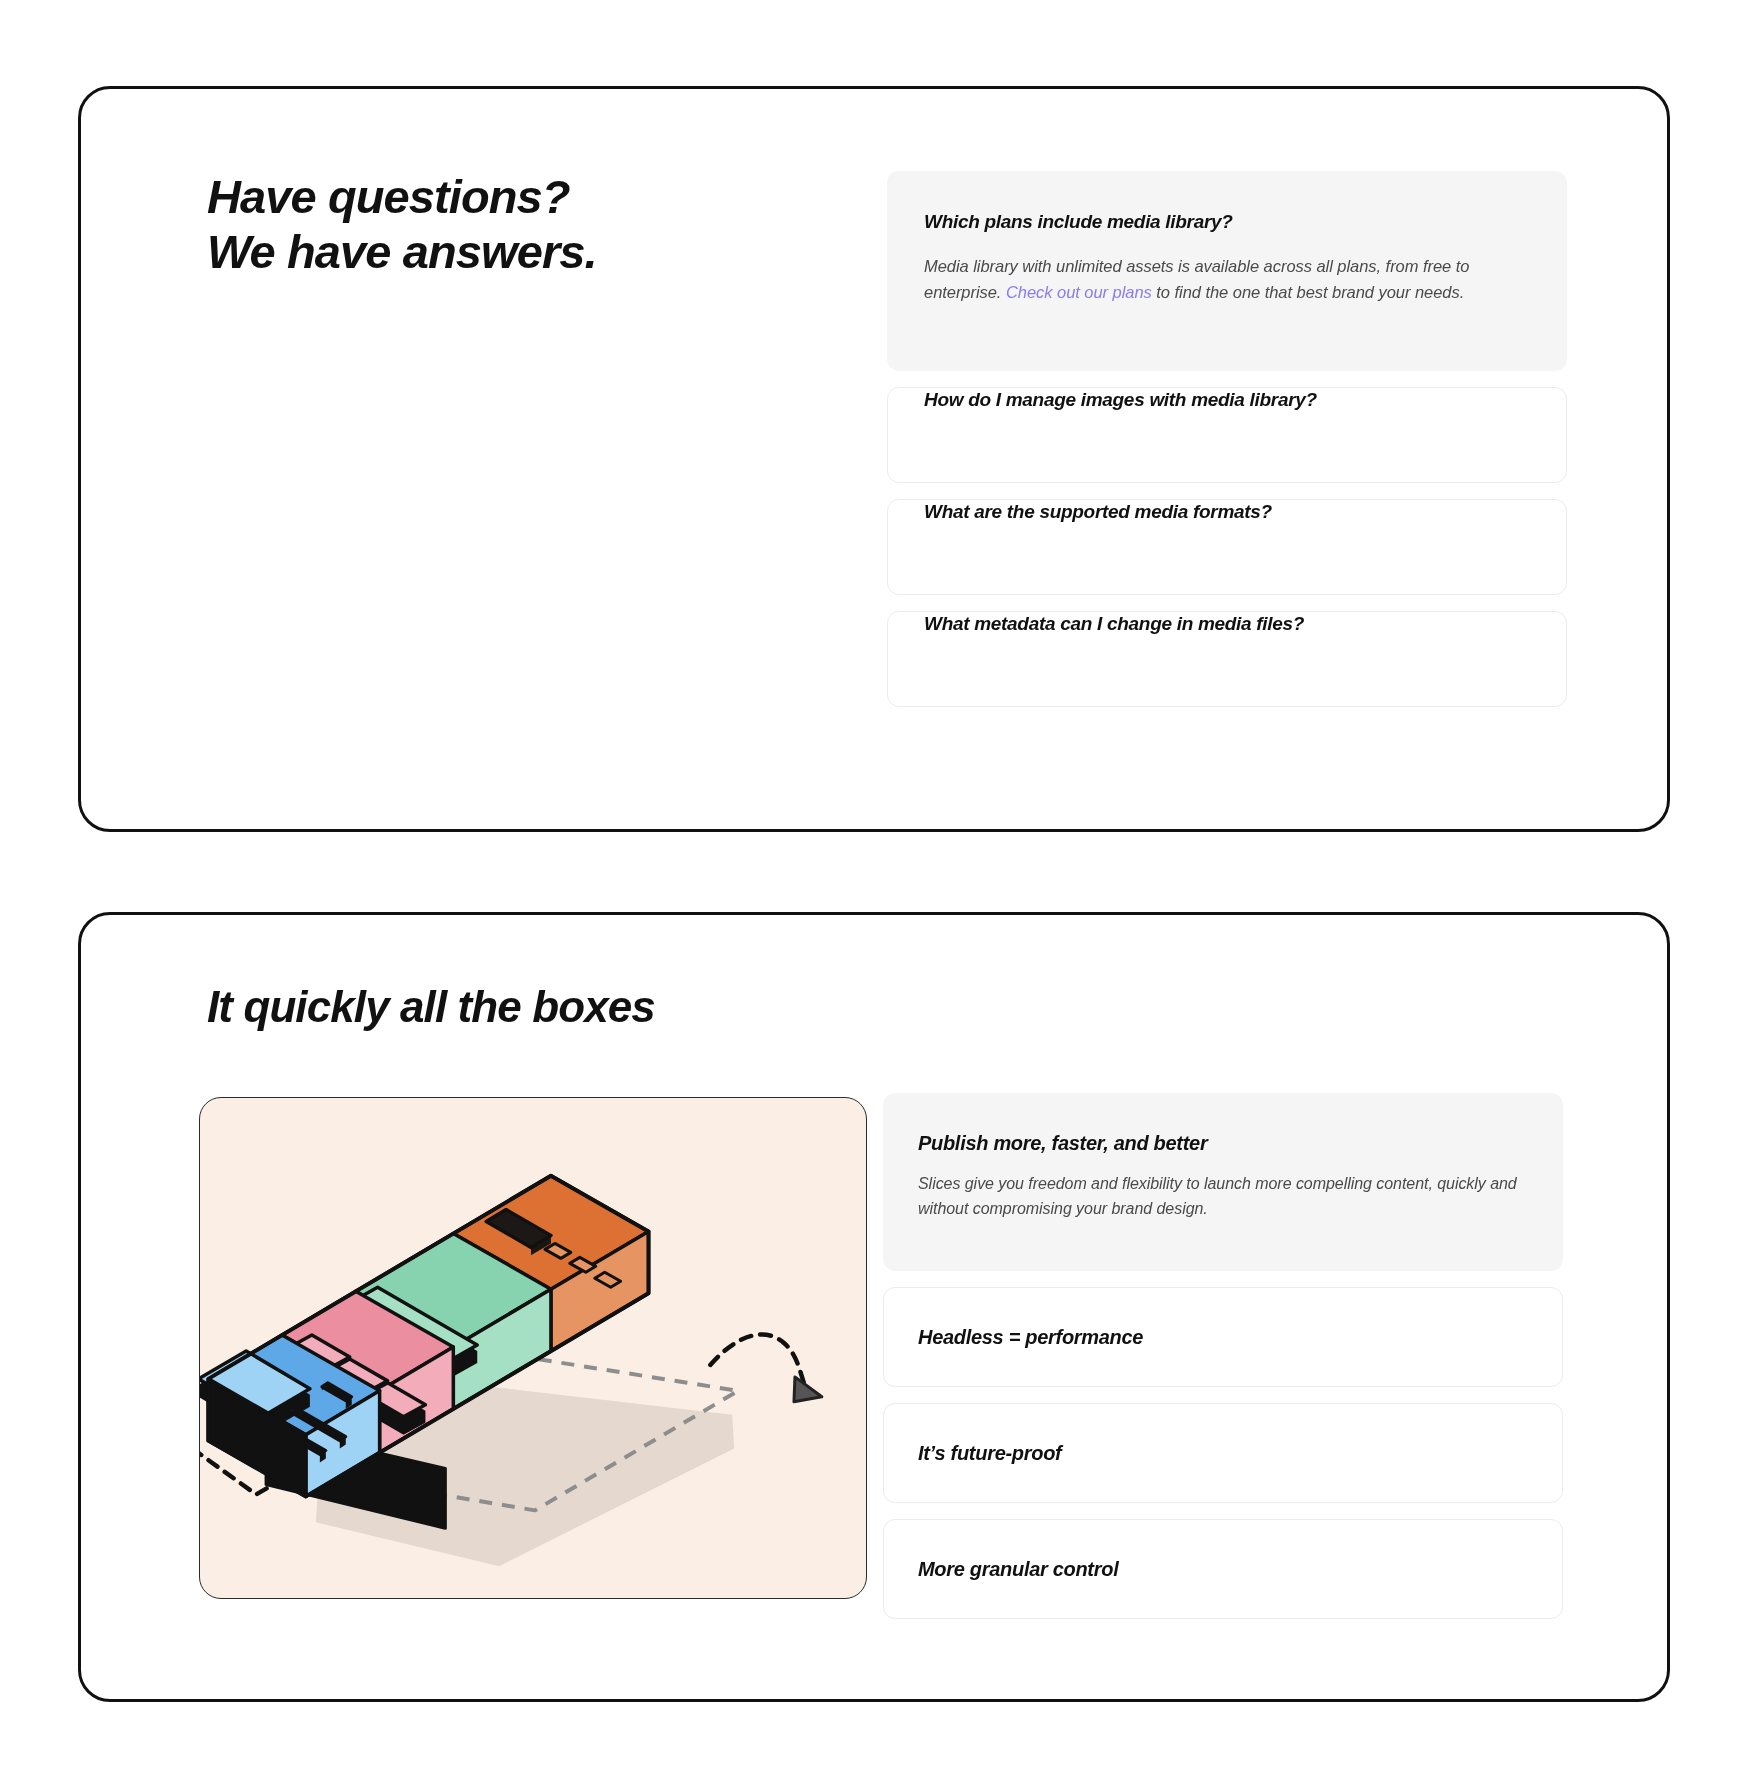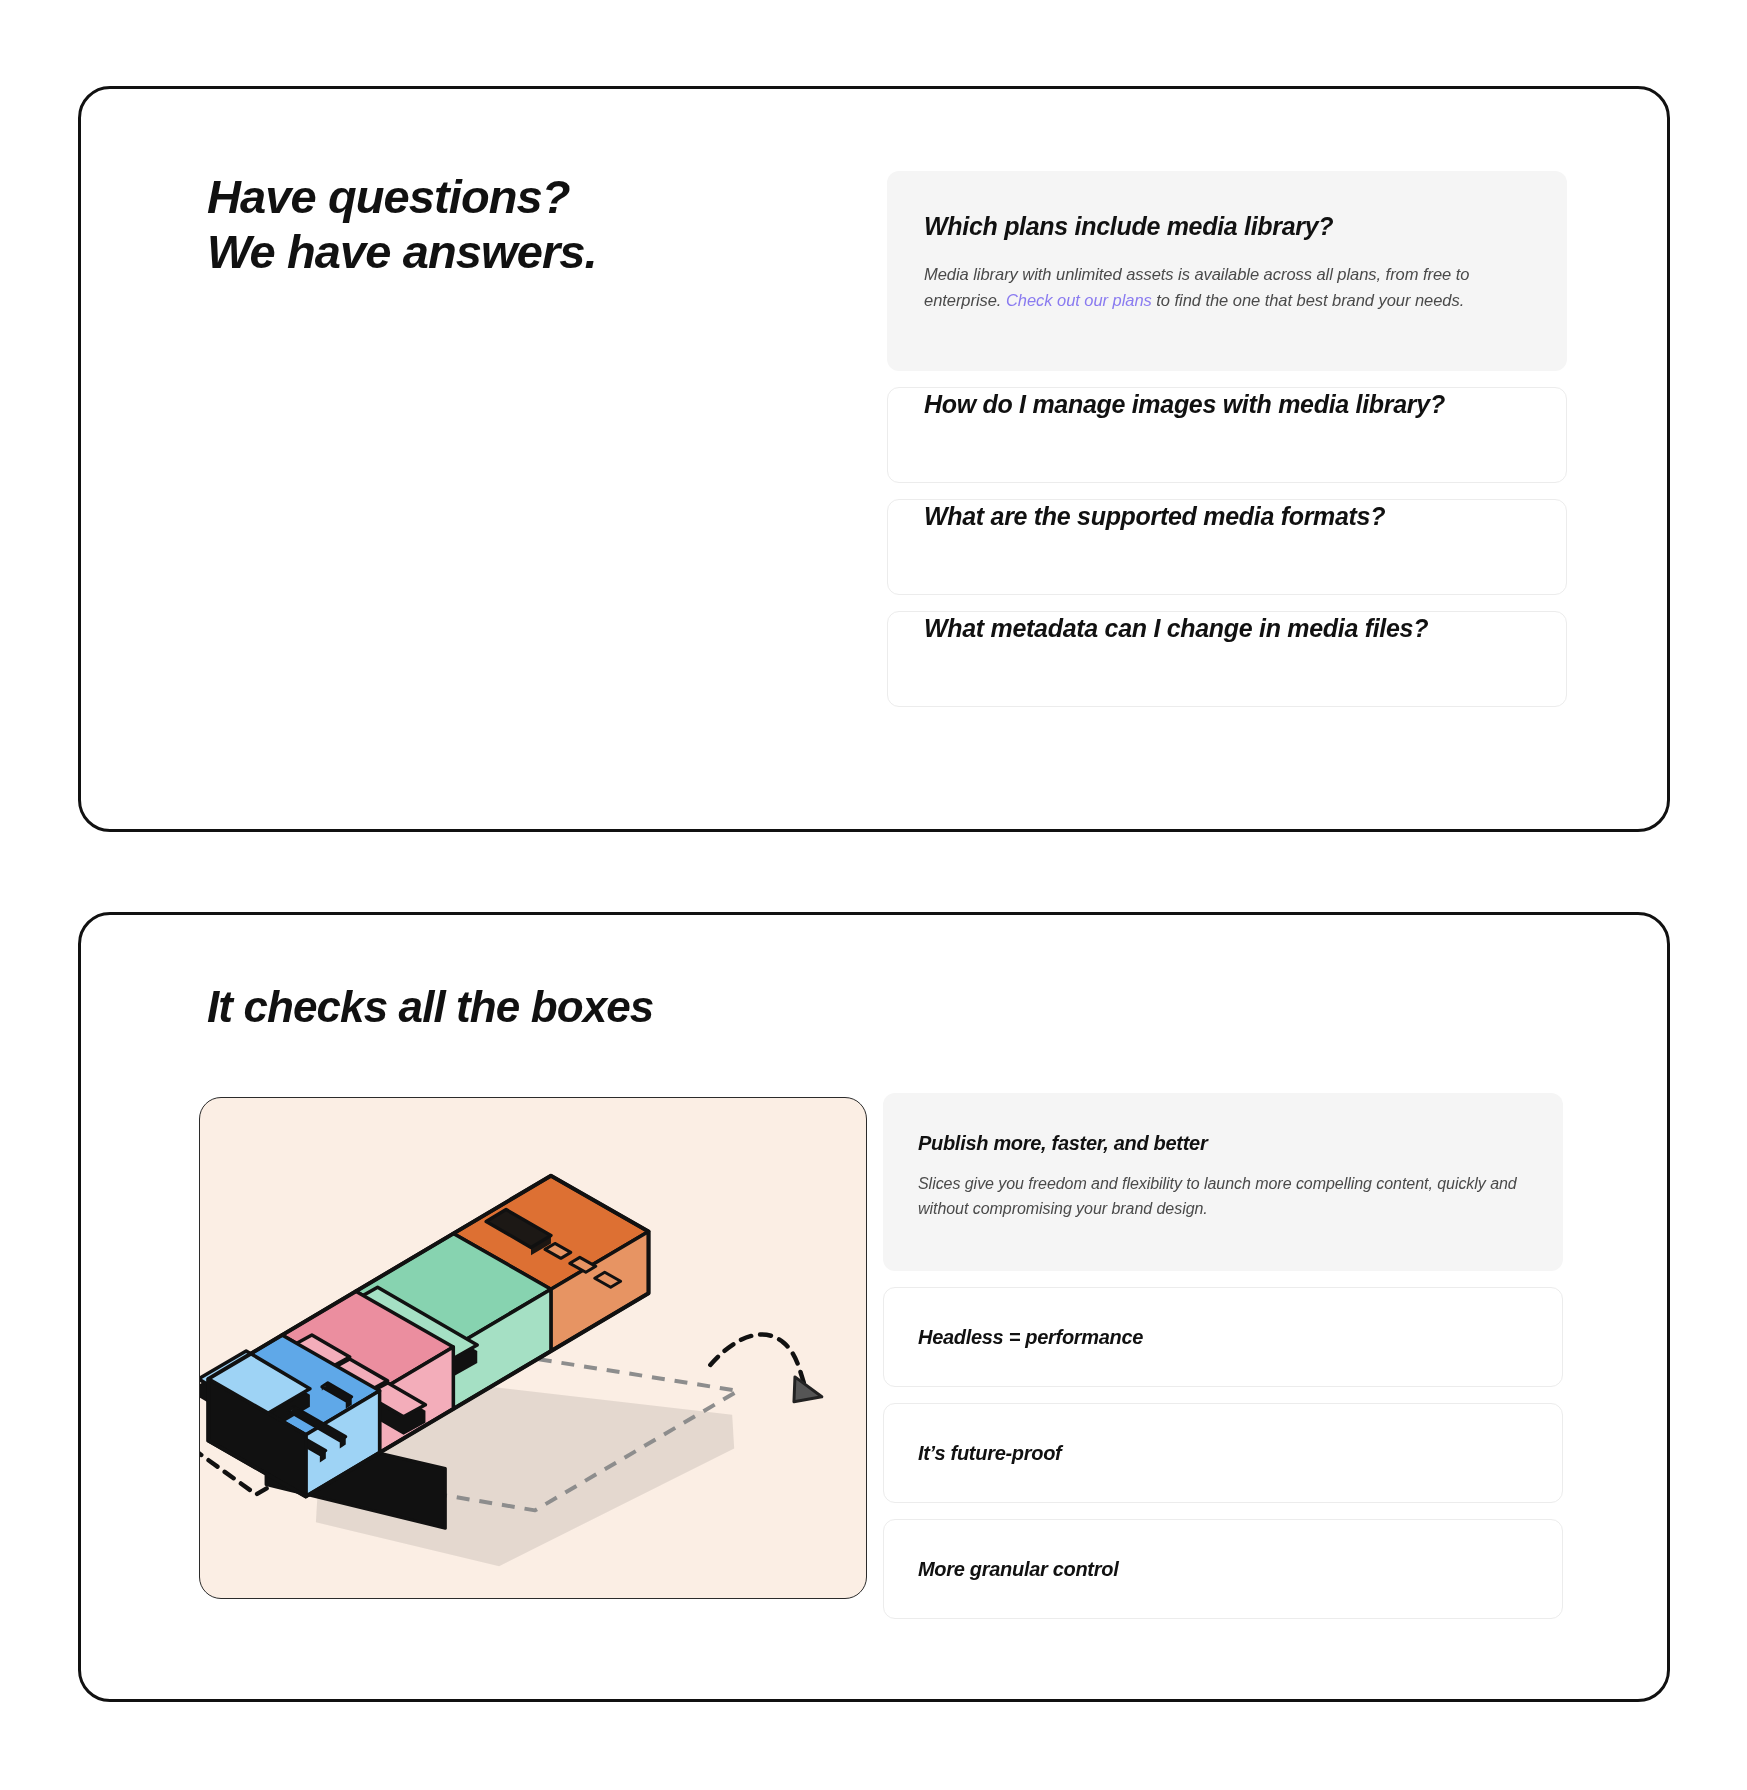--- a/index.html
+++ b/index.html
@@ -63,21 +63,21 @@
   }
 
   .acc-item.open {
     background: #f5f5f5;
     border-color: transparent;
   }
 
   .acc-item .acc-q {
     display: block;
     color: #111111;
-    font-size: 25px;
+    font-size: 19px;
     font-weight: 700;
     letter-spacing: -0.3px;
     line-height: 1.3;
   }
 
   .acc-item .acc-a {
     display: block;
     color: #4a4a4a;
     font-size: 16.5px;
     line-height: 1.62;
@@ -146,21 +146,21 @@
 
       <div class="acc-item collapsed">
         <span class="acc-q">What metadata can I change in media files?</span>
       </div>
 
     </div>
   </section>
 
   <section class="panel" id="boxes-panel">
 
-    <h2 class="panel-heading" id="boxes-heading">It checks all the boxes</h2>
+    <h2 class="panel-heading" id="boxes-heading">It quickly all the boxes</h2>
 
     <div id="illustration">
       <svg viewBox="0 0 668 502" xmlns="http://www.w3.org/2000/svg">
 
         <g fill="none" stroke="#111111" stroke-width="4.5" stroke-linecap="round" stroke-dasharray="11 9">
           <path d="M -8 352 L 56 398 L 118 362 L 196 410"></path>
           <path d="M 512 268 C 540 236 568 230 586 246 C 600 258 602 276 608 292"></path>
         </g>
         <path d="M 597 280 L 624 300 L 596 305 Z" fill="#555555" stroke="#222222" stroke-width="3" stroke-linejoin="round"></path>
 

